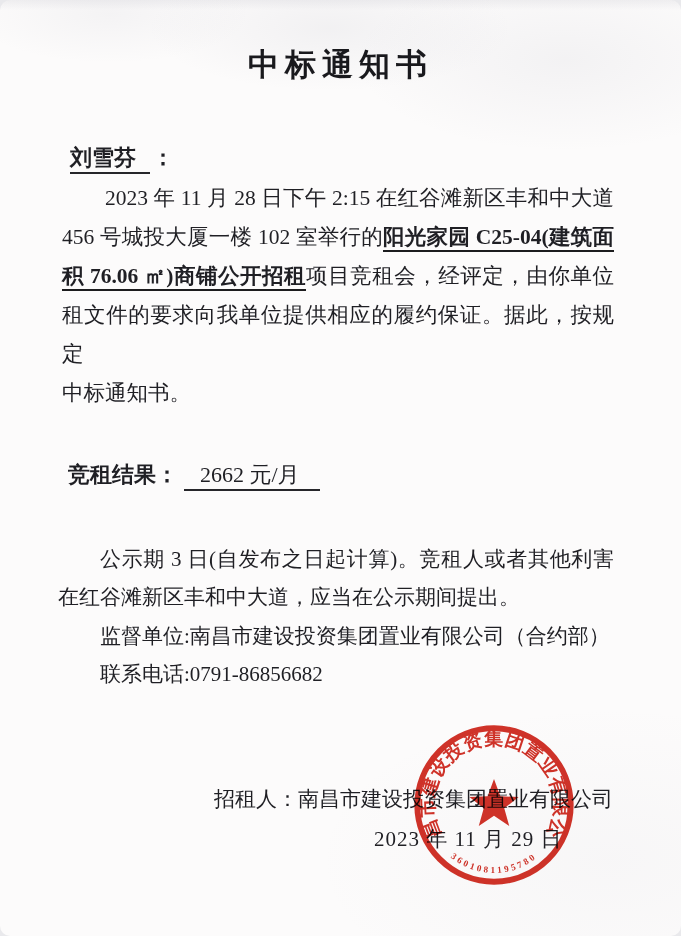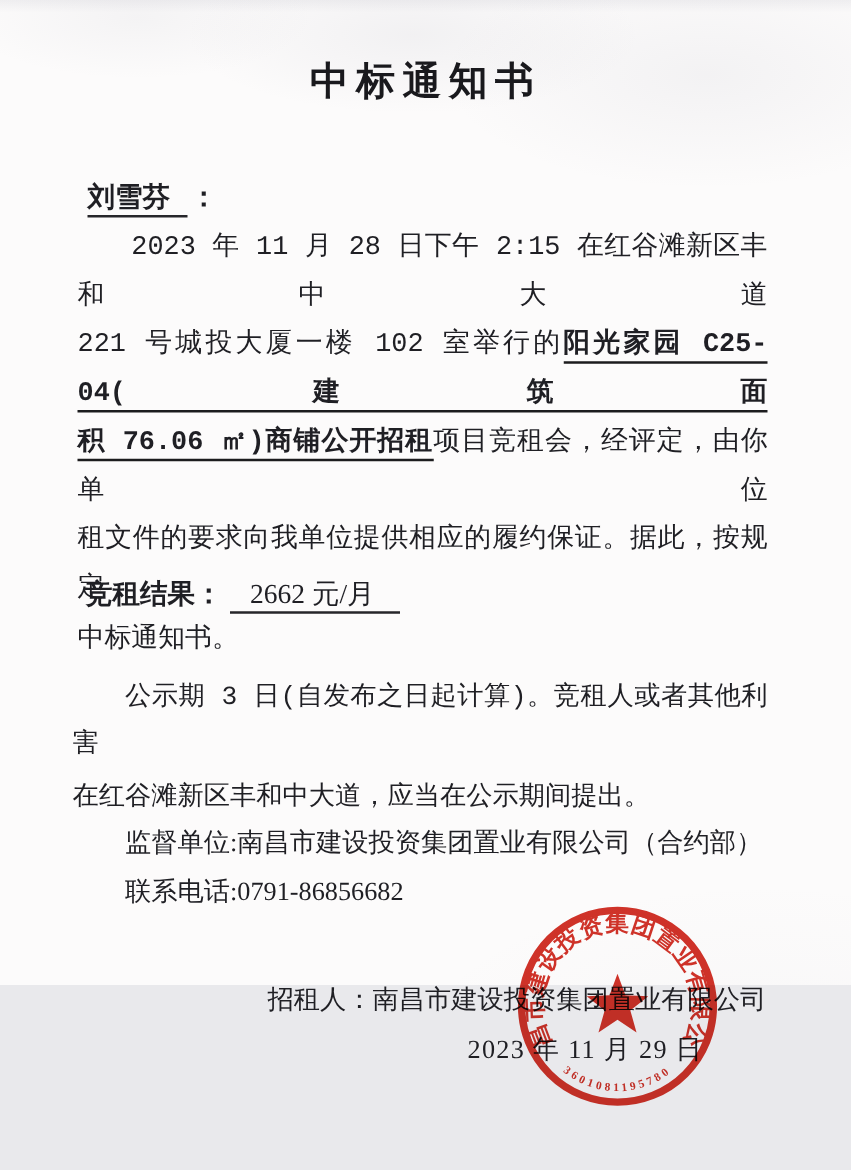--- a/index.html
+++ b/index.html
@@ -1,41 +1,42 @@
 <!DOCTYPE html>
 <html><head>
 <meta charset="utf-8">
 <style>
   html,body{margin:0;padding:0;}
   body{width:681px;height:936px;overflow:hidden;background:#e9e9ec;}
   .page{
-    position:relative;width:681px;height:788px;
+    position:relative;width:681px;height:936px;
     font-family:"Liberation Serif","DejaVu Serif",serif;
     color:#1f1f24;
     background:
       linear-gradient(180deg, rgba(130,130,148,.10), rgba(130,130,148,0) 10px),
       radial-gradient(ellipse 260px 90px at 330px 28px, rgba(150,150,165,.10), transparent 70%),
       radial-gradient(ellipse 300px 130px at 565px 60px, rgba(150,150,165,.09), transparent 70%),
       radial-gradient(ellipse 200px 70px at 110px 14px, rgba(150,150,165,.08), transparent 70%),
       radial-gradient(ellipse 420px 220px at 610px 860px, rgba(160,160,175,.05), transparent 70%),
       #fcfbfb;
+    border-radius: 10px;
   }
   .title{
     position:absolute;top:44px;left:0;width:100%;
     text-align:center;font-size:31px;font-weight:700;letter-spacing:6px;
     color:#19191d;
   }
   .salutation{
     position:absolute;top:143px;left:70px;font-size:22px;font-weight:700;
   }
   .salutation .name{border-bottom:2px solid #26262a;padding:0 14px 2px 0;font-family:Liberation Serif, serif;}
   .salutation .colon{margin-left:2px;}
   .bodypara{position:absolute;top:179px;left:62px;width:552px;font-size:21.5px;line-height:39px;}
   .line{white-space:nowrap;}
-  .just{text-align:justify;text-align-last:justify;white-space:normal;font-family:Liberation Mono, monospace;}
+  .just{text-align:justify;text-align-last:justify;white-space:normal;}
   .ind{text-indent:2em;}
   .em{font-weight:700;border-bottom:2px solid #1c1c1e;padding-bottom:1px;}
   .result{position:absolute;top:460px;left:68px;font-size:22px;line-height:30px;}
   .result .label{font-weight:700;}
   .result .value{border-bottom:2px solid #26262a;padding:0 20px 2px 16px;margin-left:6px;}
   .notice{position:absolute;top:540px;left:58px;width:556px;font-size:21px;line-height:38.4px;}
   .sign-lessor{position:absolute;top:782px;left:214px;font-size:21px;line-height:34px;}
   .sign-date{position:absolute;top:822px;left:374px;font-size:21px;line-height:34px;letter-spacing:1px;}
   .seal{
     position:absolute;left:386px;top:697px;width:216px;height:216px;
@@ -49,21 +50,21 @@
 <div class="page">
 
   <div class="title">中标通知书</div>
 
   <div class="salutation">
     <span class="name">刘雪芬</span><span class="colon">：</span>
   </div>
 
   <div class="bodypara">
     <div class="line just ind">2023 年 11 月 28 日下午 2:15 在红谷滩新区丰和中大道</div>
-    <div class="line just"><span>221 号城投大厦一楼 102 室举行的</span><span class="em">阳光家园 C25-04(建筑面</span></div>
+    <div class="line just"><span>456 号城投大厦一楼 102 室举行的</span><span class="em">阳光家园 C25-04(建筑面</span></div>
     <div class="line just"><span class="em">积 76.06 ㎡)商铺公开招租</span><span>项目竞租会，经评定，由你单位</span></div>
     <div class="line just">租文件的要求向我单位提供相应的履约保证。据此，按规定</div>
     <div class="line">中标通知书。</div>
   </div>
 
   <div class="result">
     <span class="label">竞租结果：</span><span class="value">2662 元/月</span>
   </div>
 
   <div class="notice">

